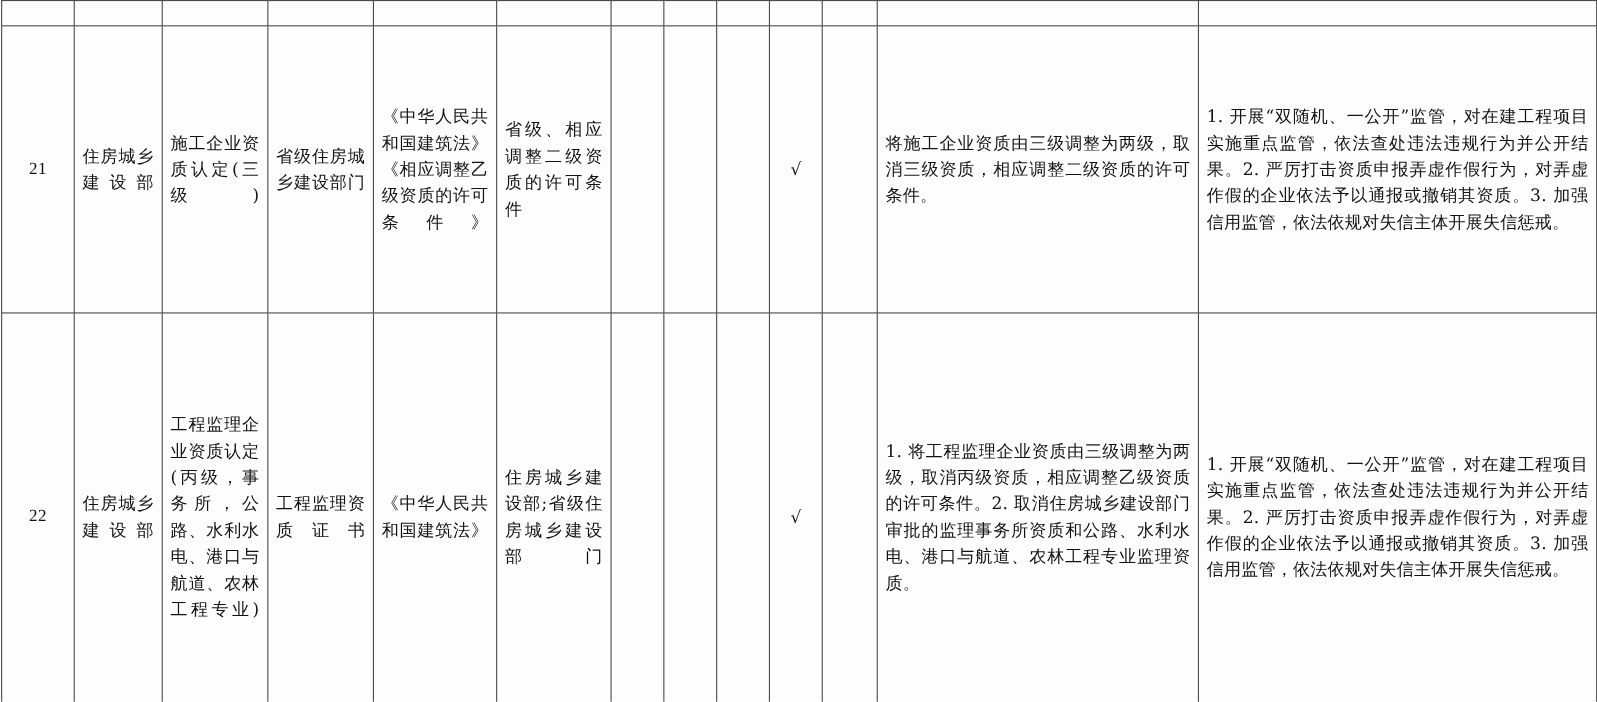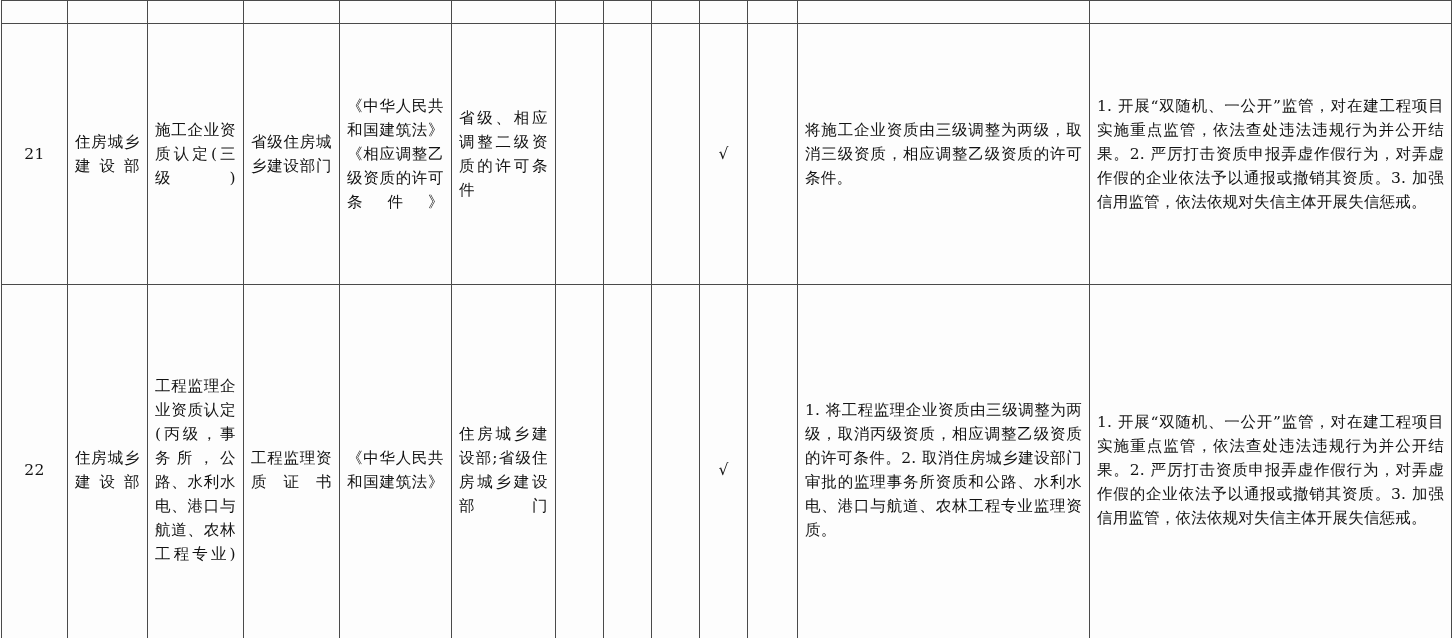--- a/index.html
+++ b/index.html
@@ -46,20 +46,21 @@
   col.c-m3      { width: 48px; }
   col.c-m4      { width: 48px; }
   col.c-m5      { width: 50px; }
   col.c-reform  { width: 292px; }
   col.c-super   { width: 362px; }
 
   .cell-no {
     text-align: center;
     font-size: 16px;
     letter-spacing: 0.5px;
+    font-family: Liberation Serif, serif;
   }
   .cell-narrow {
     text-align: justify;
     text-align-last: justify;
     letter-spacing: 0.4px;
   }
   .cell-check {
     text-align: center;
     font-size: 19px;
     color: #161616;
@@ -122,21 +123,21 @@
         <td class="cell-narrow">住房城乡建设部</td>
         <td class="cell-narrow">施工企业资质认定(三级)</td>
         <td class="cell-narrow">省级住房城乡建设部门</td>
         <td class="cell-narrow">《中华人民共和国建筑法》《相应调整乙级资质的许可条件》</td>
         <td class="cell-narrow">省级、相应调整二级资质的许可条件</td>
         <td class="cell-check"></td>
         <td class="cell-check"></td>
         <td class="cell-check"></td>
         <td class="cell-check">√</td>
         <td class="cell-check"></td>
-        <td class="cell-body">将施工企业资质由三级调整为两级，取消三级资质，相应调整乙级资质的许可条件。</td>
+        <td class="cell-body">将施工企业资质由三级调整为两级，取消三级资质，相应调整二级资质的许可条件。</td>
         <td class="cell-body">1. 开展“双随机、一公开”监管，对在建工程项目实施重点监管，依法查处违法违规行为并公开结果。2. 严厉打击资质申报弄虚作假行为，对弄虚作假的企业依法予以通报或撤销其资质。3. 加强信用监管，依法依规对失信主体开展失信惩戒。</td>
       </tr>
 
       <tr class="row-22">
         <td class="cell-no">22</td>
         <td class="cell-narrow">住房城乡建设部</td>
         <td class="cell-narrow">工程监理企业资质认定(丙级，事务所，公路、水利水电、港口与航道、农林工程专业)</td>
         <td class="cell-narrow">工程监理资质证书</td>
         <td class="cell-narrow">《中华人民共和国建筑法》</td>
         <td class="cell-narrow">住房城乡建设部;省级住房城乡建设部门</td>

